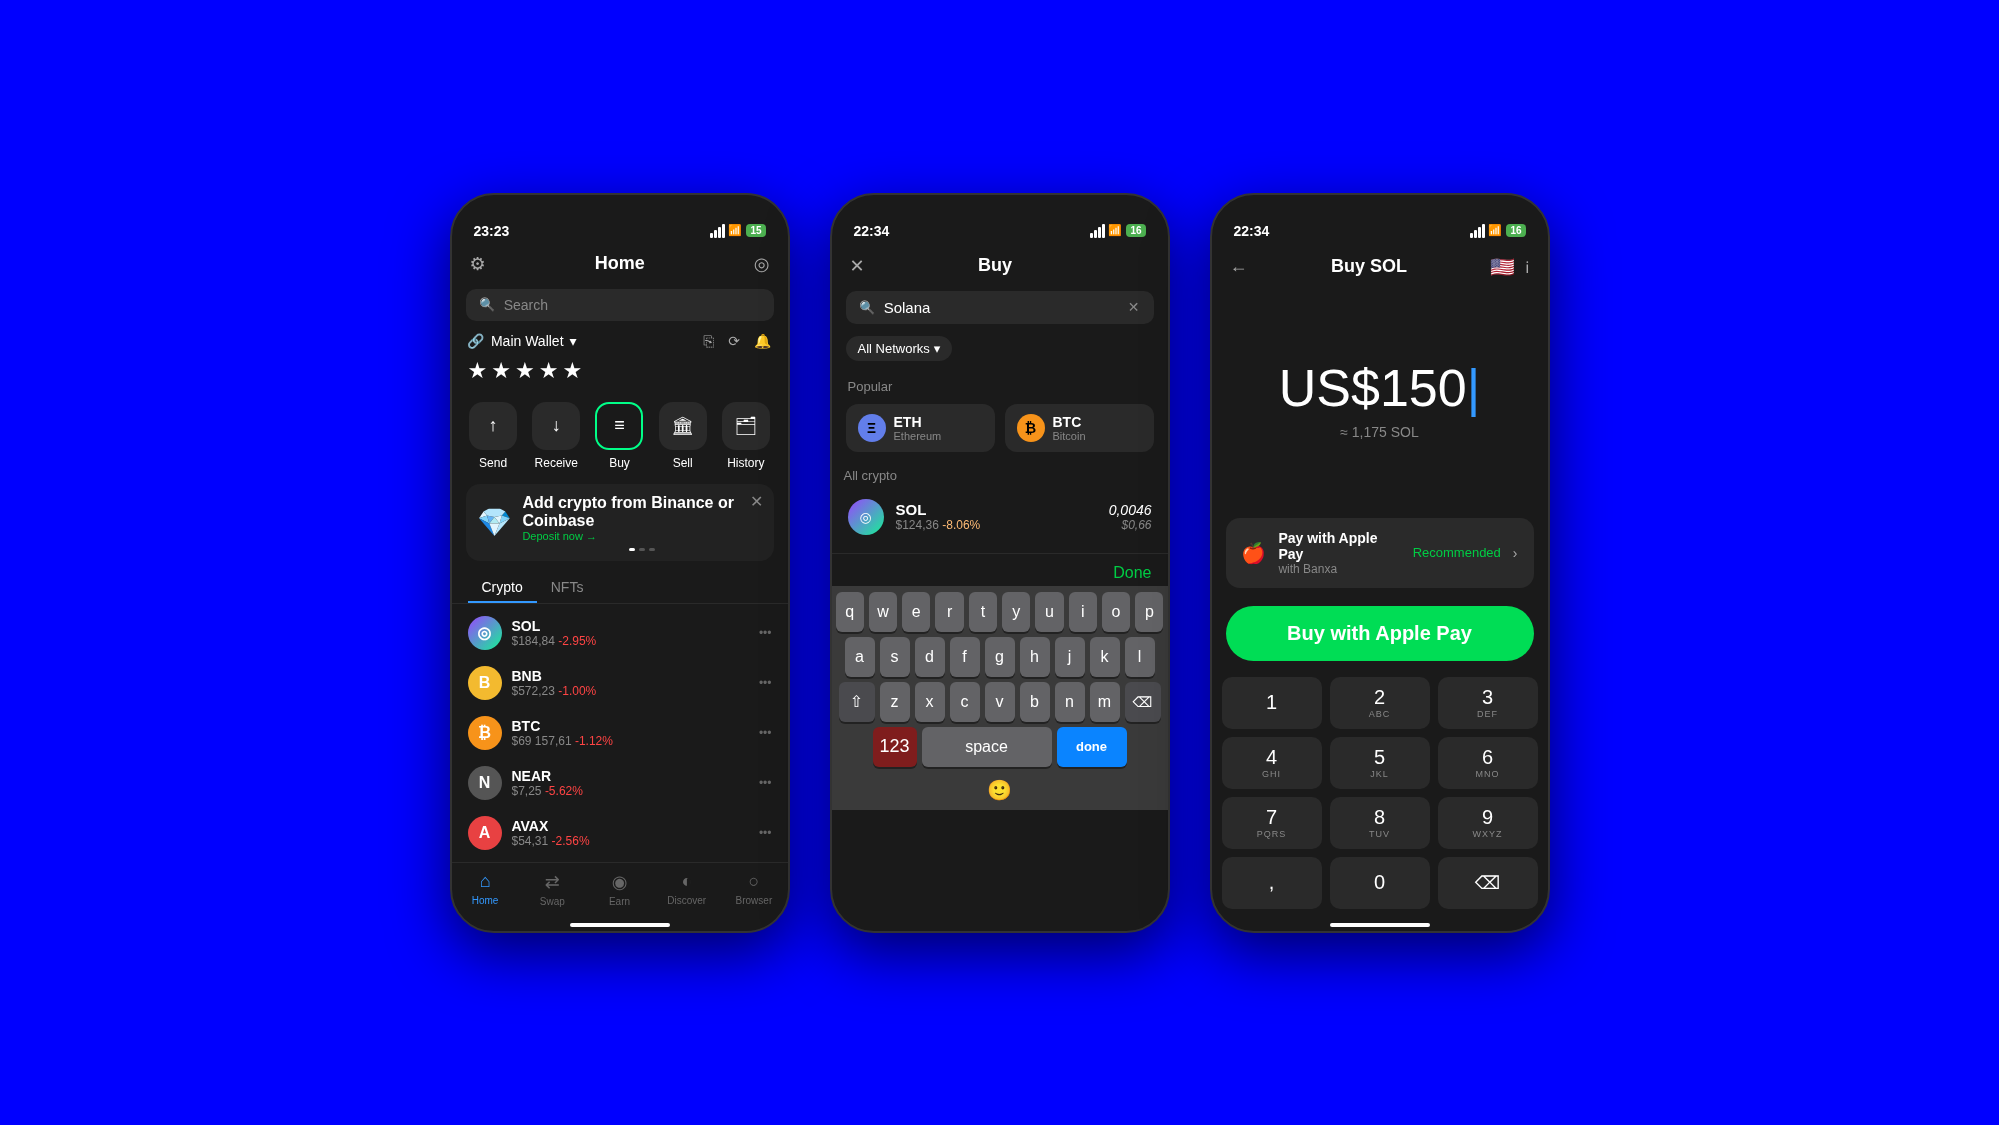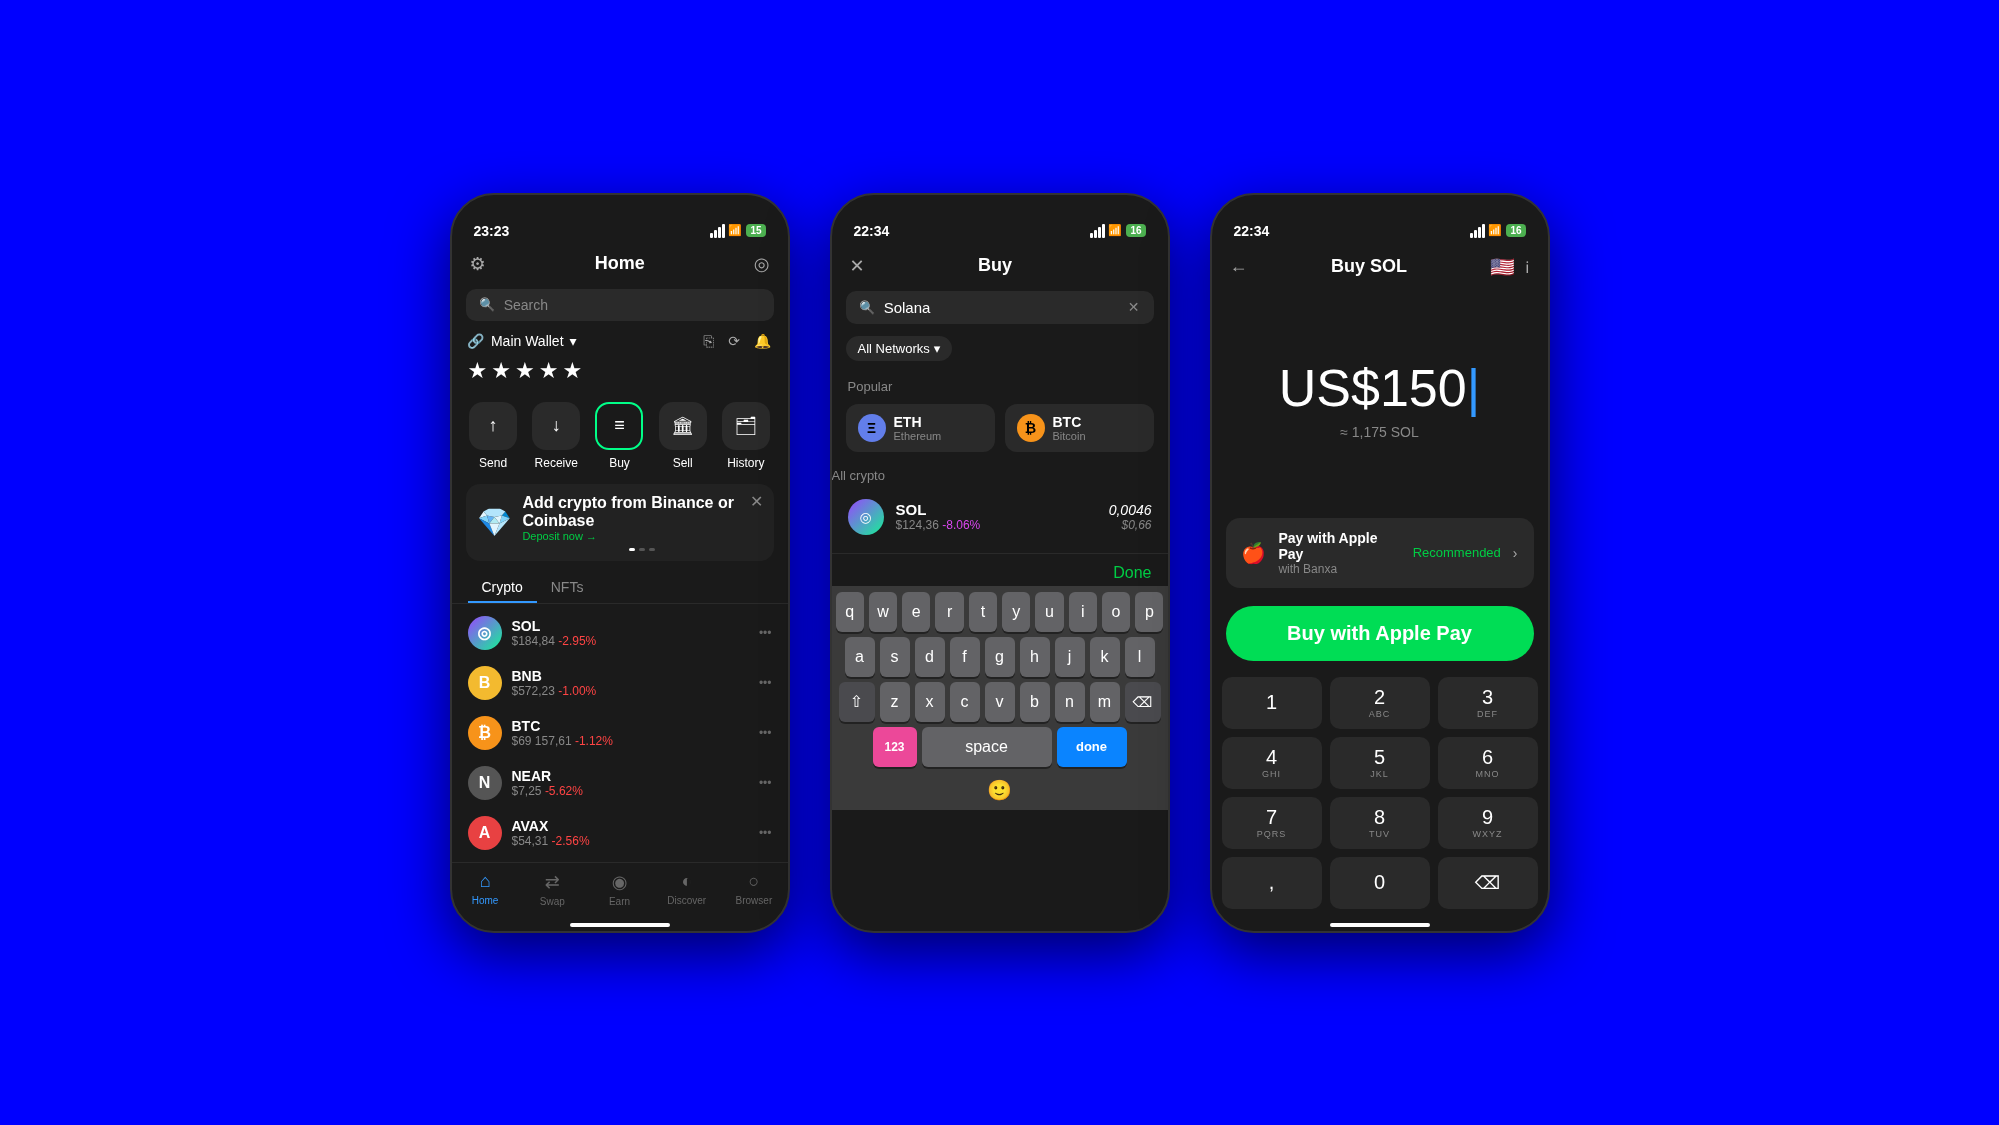--- a/index.html
+++ b/index.html
@@ -242,38 +242,38 @@
     }
     .popular-logo {
       width: 28px; height: 28px; border-radius: 50%;
       display: flex; align-items: center; justify-content: center;
       font-size: 14px; font-weight: 700;
     }
     .popular-info .coin-symbol { font-size: 14px; font-weight: 600; color: #fff; }
     .popular-info .coin-name { font-size: 11px; color: #888; }
 
     .all-crypto-label {
-      padding: 12px 0 6px;
+      padding: 12px 12px 6px;
       font-size: 13px; color: #888;
     }
 
     .sol-result {
       display: flex; align-items: center;
       padding: 10px 16px; gap: 12px;
     }
     .sol-logo {
       width: 36px; height: 36px; border-radius: 50%;
       background: linear-gradient(135deg, #9945ff, #14f195);
       display: flex; align-items: center; justify-content: center;
       font-size: 14px; color: #fff;
     }
     .sol-info { flex: 1; }
     .sol-name { font-size: 15px; font-weight: 600; color: #fff; }
     .sol-price-row { font-size: 12px; color: #888; }
-    .sol-change-neg { color: #d946ef; }
+    .sol-change-neg { color: #fdba74; }
     .sol-amount { text-align: right; font-style: italic; }
     .sol-val { font-size: 14px; color: #fff; font-weight: 500; }
     .sol-usd { font-size: 12px; color: #888; }
 
     .keyboard-done-row {
       display: flex; justify-content: flex-end;
       padding: 10px 16px 4px;
       border-top: 1px solid #2a2a2a;
       margin-top: 8px;
     }
@@ -290,21 +290,21 @@
     }
     .key {
       width: 30px; height: 40px;
       background: #636366;
       border-radius: 6px;
       display: flex; align-items: center; justify-content: center;
       font-size: 16px; color: #fff; font-weight: 400;
       box-shadow: 0 2px 0 rgba(0,0,0,0.4);
     }
     .key.space-key { width: 130px; }
-    .key.func-key { background: #ec4899; font-size: 12px; font-weight: bold; }
+    .key.func-key { background: #7f1d1d; font-size: 18px; }
     .key.done-key { background: #0A84FF; font-size: 13px; font-weight: 600; width: 70px; }
     .key.shift-key { width: 36px; background: #4a4a4e; }
     .key.delete-key { width: 36px; background: #4a4a4e; font-size: 14px; }
     .emoji-bar {
       display: flex; align-items: center; justify-content: center;
       padding: 6px 0 2px;
     }
     .emoji-btn { font-size: 20px; }
 
     

